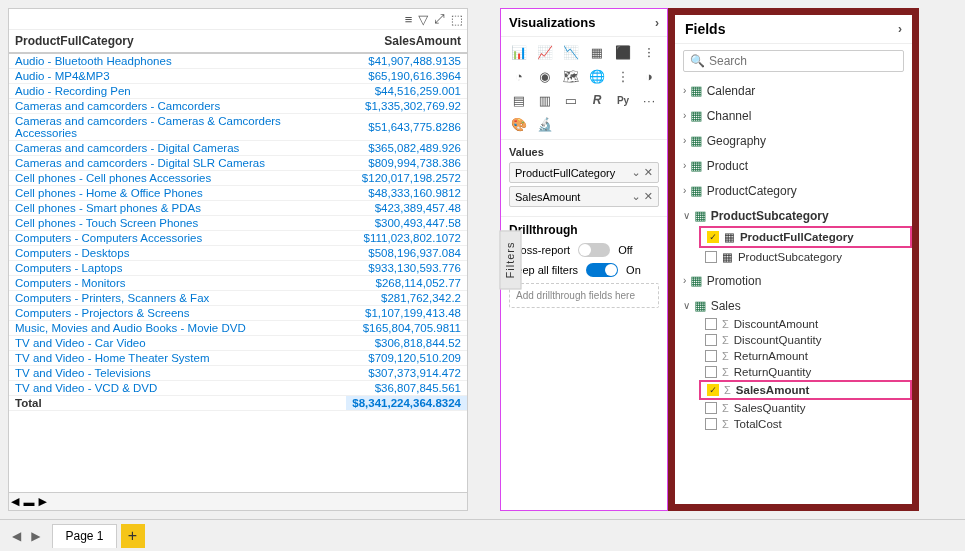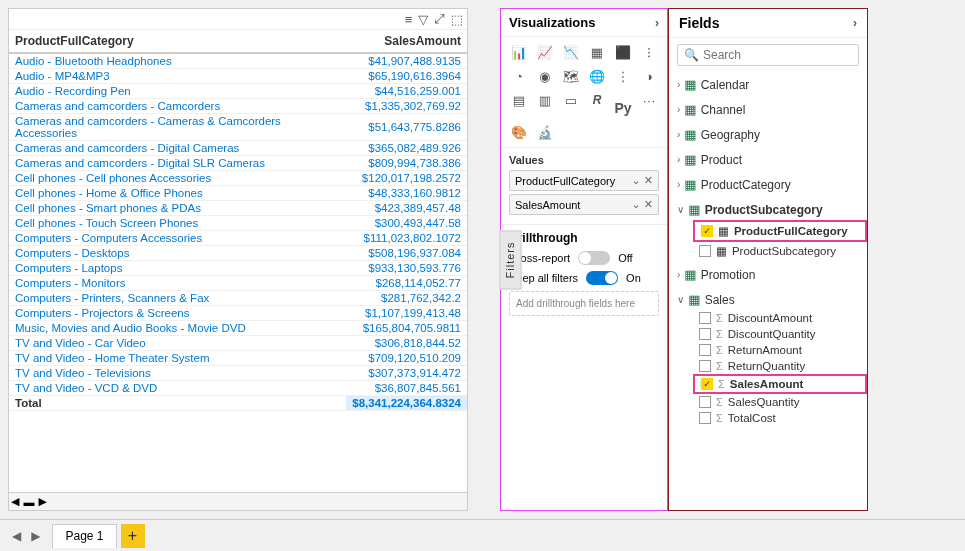--- a/index.html
+++ b/index.html
@@ -244,23 +244,23 @@
       border: 1px dashed #ccc;
       padding: 6px;
       text-align: left;
       font-size: 10px;
       color: #888;
       border-radius: 2px;
     }
 
     
     .fields-panel {
-      width: 200px;
+      width: 251px;
       background: white;
-      border: 1px solid #7f1d1d;
+      border: 7px solid #7f1d1d;
       margin: 8px 0 8px 0;
       display: flex;
       flex-direction: column;
       overflow: hidden;
     }
 
     .fields-header {
       display: flex;
       align-items: center;
       justify-content: space-between;
@@ -555,21 +555,21 @@
       <span class="viz-icon-btn">◔</span>
       <span class="viz-icon-btn">◉</span>
       <span class="viz-icon-btn">🗺</span>
       <span class="viz-icon-btn">🌐</span>
       <span class="viz-icon-btn">⋮</span>
       <span class="viz-icon-btn">◑</span>
       <span class="viz-icon-btn">▤</span>
       <span class="viz-icon-btn">▥</span>
       <span class="viz-icon-btn">▭</span>
       <span class="viz-icon-btn" style="font-style:italic;font-weight:bold;font-size:12px;">R</span>
-      <span class="viz-icon-btn" style="font-size:14px;font-weight:bold;margin-top:8px;">Py</span>
+      <span class="viz-icon-btn" style="font-size:10px;font-weight:bold;">Py</span>
       <span class="viz-icon-btn">···</span>
       <span class="viz-icon-btn">🎨</span>
       <span class="viz-icon-btn">🔬</span>
     </div>
 
     <div class="values-section">
       <div class="values-label">Values</div>
       <div class="field-pill">
         <span>ProductFullCategory</span>
         <div class="pill-icons">

